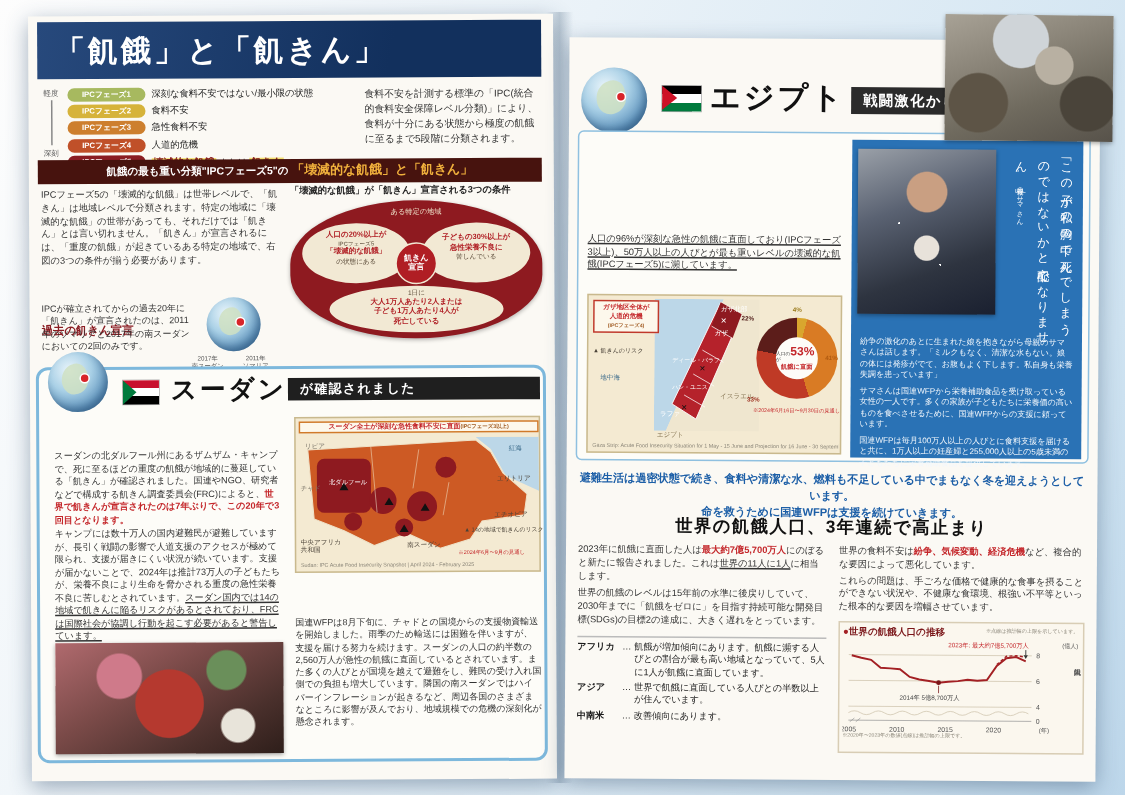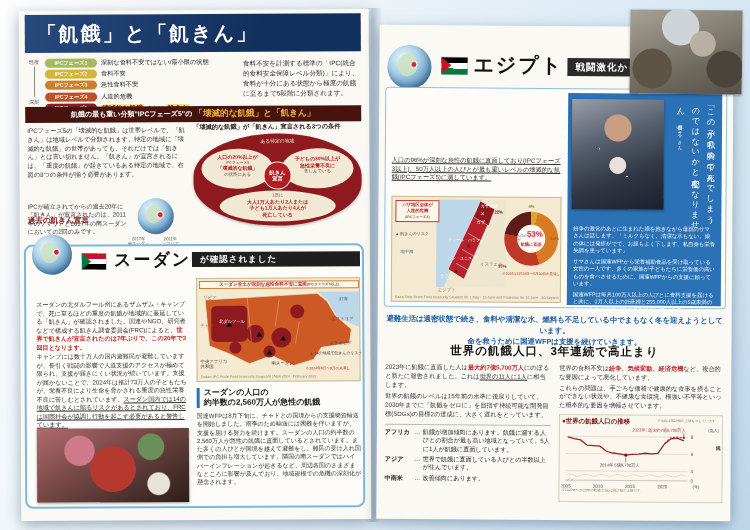--- a/index.html
+++ b/index.html
@@ -167,23 +167,20 @@
       <span class="maplbl" style="left:22px;top:40px;color:#fff;font-size:4.2px;">北ダルフール</span>
       <span class="maplbl" style="left:134px;top:38px;">エリトリア</span>
       <span class="maplbl" style="left:132px;top:62px;">エチオピア</span>
       <span class="maplbl" style="left:74px;top:82px;">南スーダン</span>
       <span class="maplbl" style="left:3px;top:80px;width:30px;white-space:normal;line-height:1.2;">中央アフリカ共和国</span>
       <span class="maplbl" style="left:112px;top:72px;font-size:3.9px;">▲ <span>14の地域で飢きんのリスク</span></span>
       <span class="maplbl" style="left:108px;top:88px;font-size:3.6px;color:#c4272b;">※2024年6月〜9月の見通し</span>
       <span class="srcln" style="left:3px;top:96px;width:158px;">Sudan: IPC Acute Food Insecurity Snapshot | April 2024 - February 2025</span>
     </div>
 
-    <div class="hbar abs" style="left:170px;top:142px;width:164px;font-size:8px;">
-      <span>スーダンの人口の</span><br><span>約半数の2,560万人が急性の飢餓</span>
-    </div>
     <p class="abs p" style="left:170px;top:166px;width:164px;font-size:6px;line-height:1.38;">国連WFPは8月下旬に、チャドとの国境からの支援物資輸送を開始しました。雨季のため輸送には困難を伴いますが、支援を届ける努力を続けます。スーダンの人口の約半数の2,560万人が急性の飢餓に直面しているとされています。また多くの人びとが国境を越えて避難をし、難民の受け入れ国側での負担も増大しています。隣国の南スーダンではハイパーインフレーションが起きるなど、周辺各国のさまざまなところに影響が及んでおり、地域規模での危機の深刻化が懸念されます。</p>
   </div>
 </div>
 
 <div class="page" style="left:378px;top:26px;width:354px;height:494px;transform:rotate(0.4deg);">
 
   <div class="abs globe" style="left:8px;top:20px;width:44px;height:44px;"></div>
   <div class="flag" style="left:62px;top:32px;width:26px;height:17px;background:linear-gradient(#000 33%,#fff 33% 66%,#007a3d 66%);box-shadow:0 0 0 .5px #aaa;">
     <i style="border-top:8.5px solid transparent;border-bottom:8.5px solid transparent;border-left:10px solid #ce1126;"></i>
   </div>

